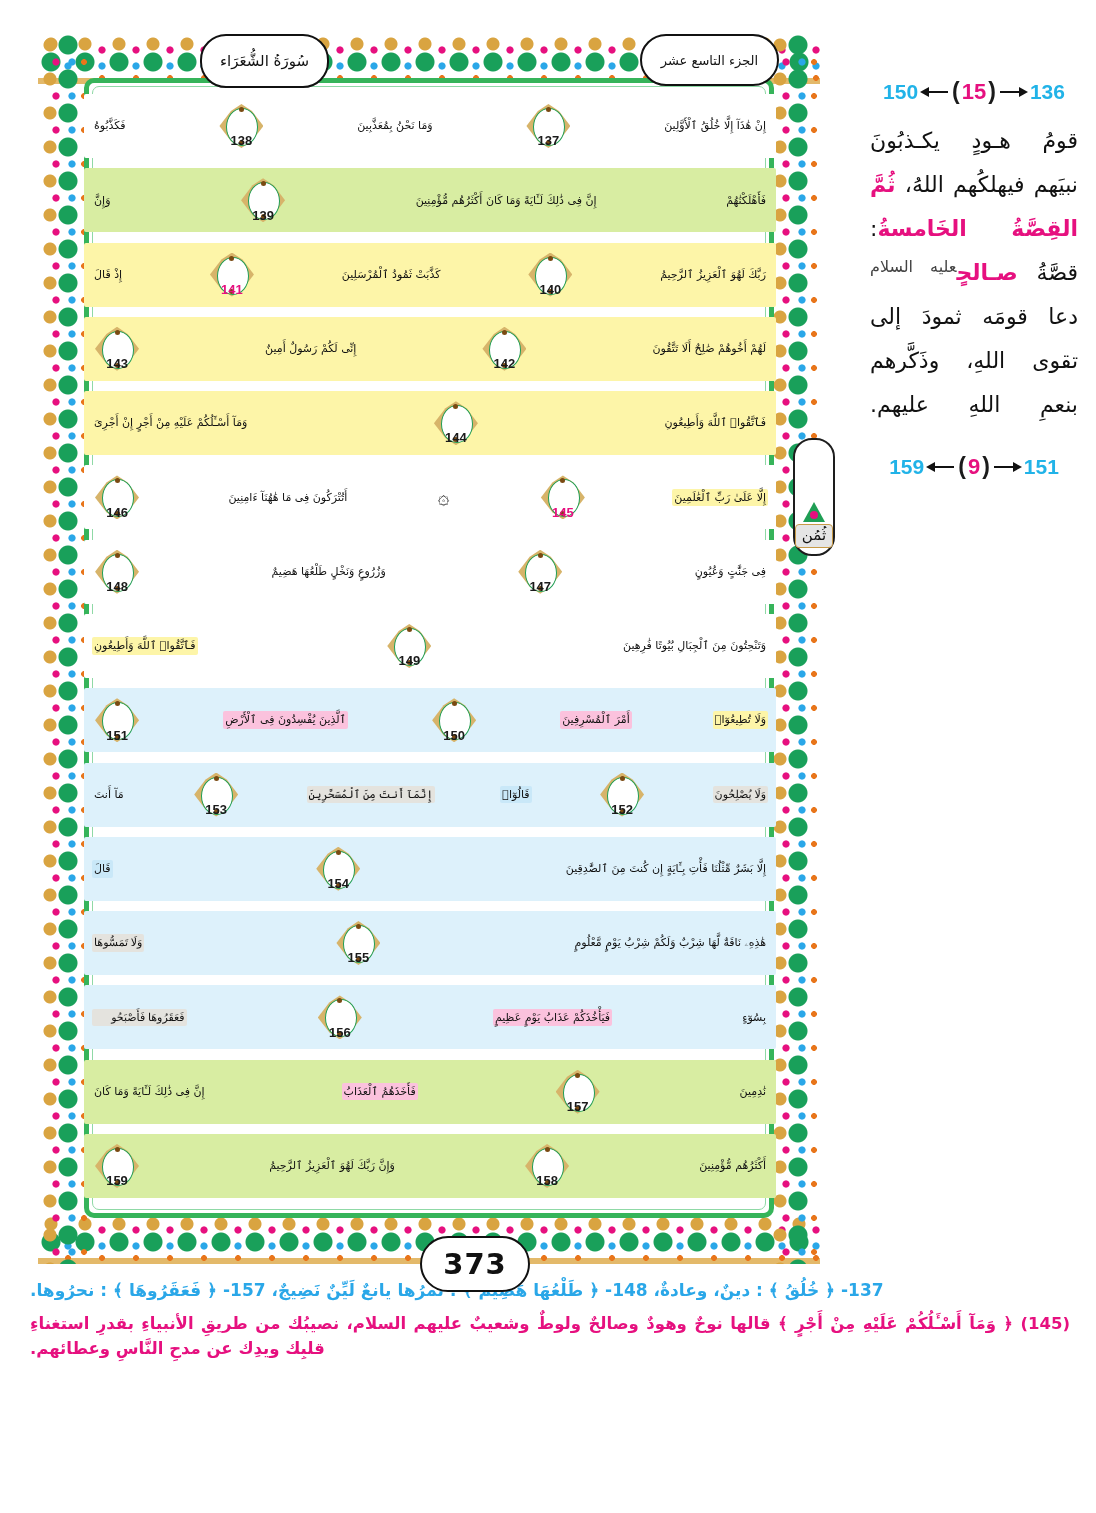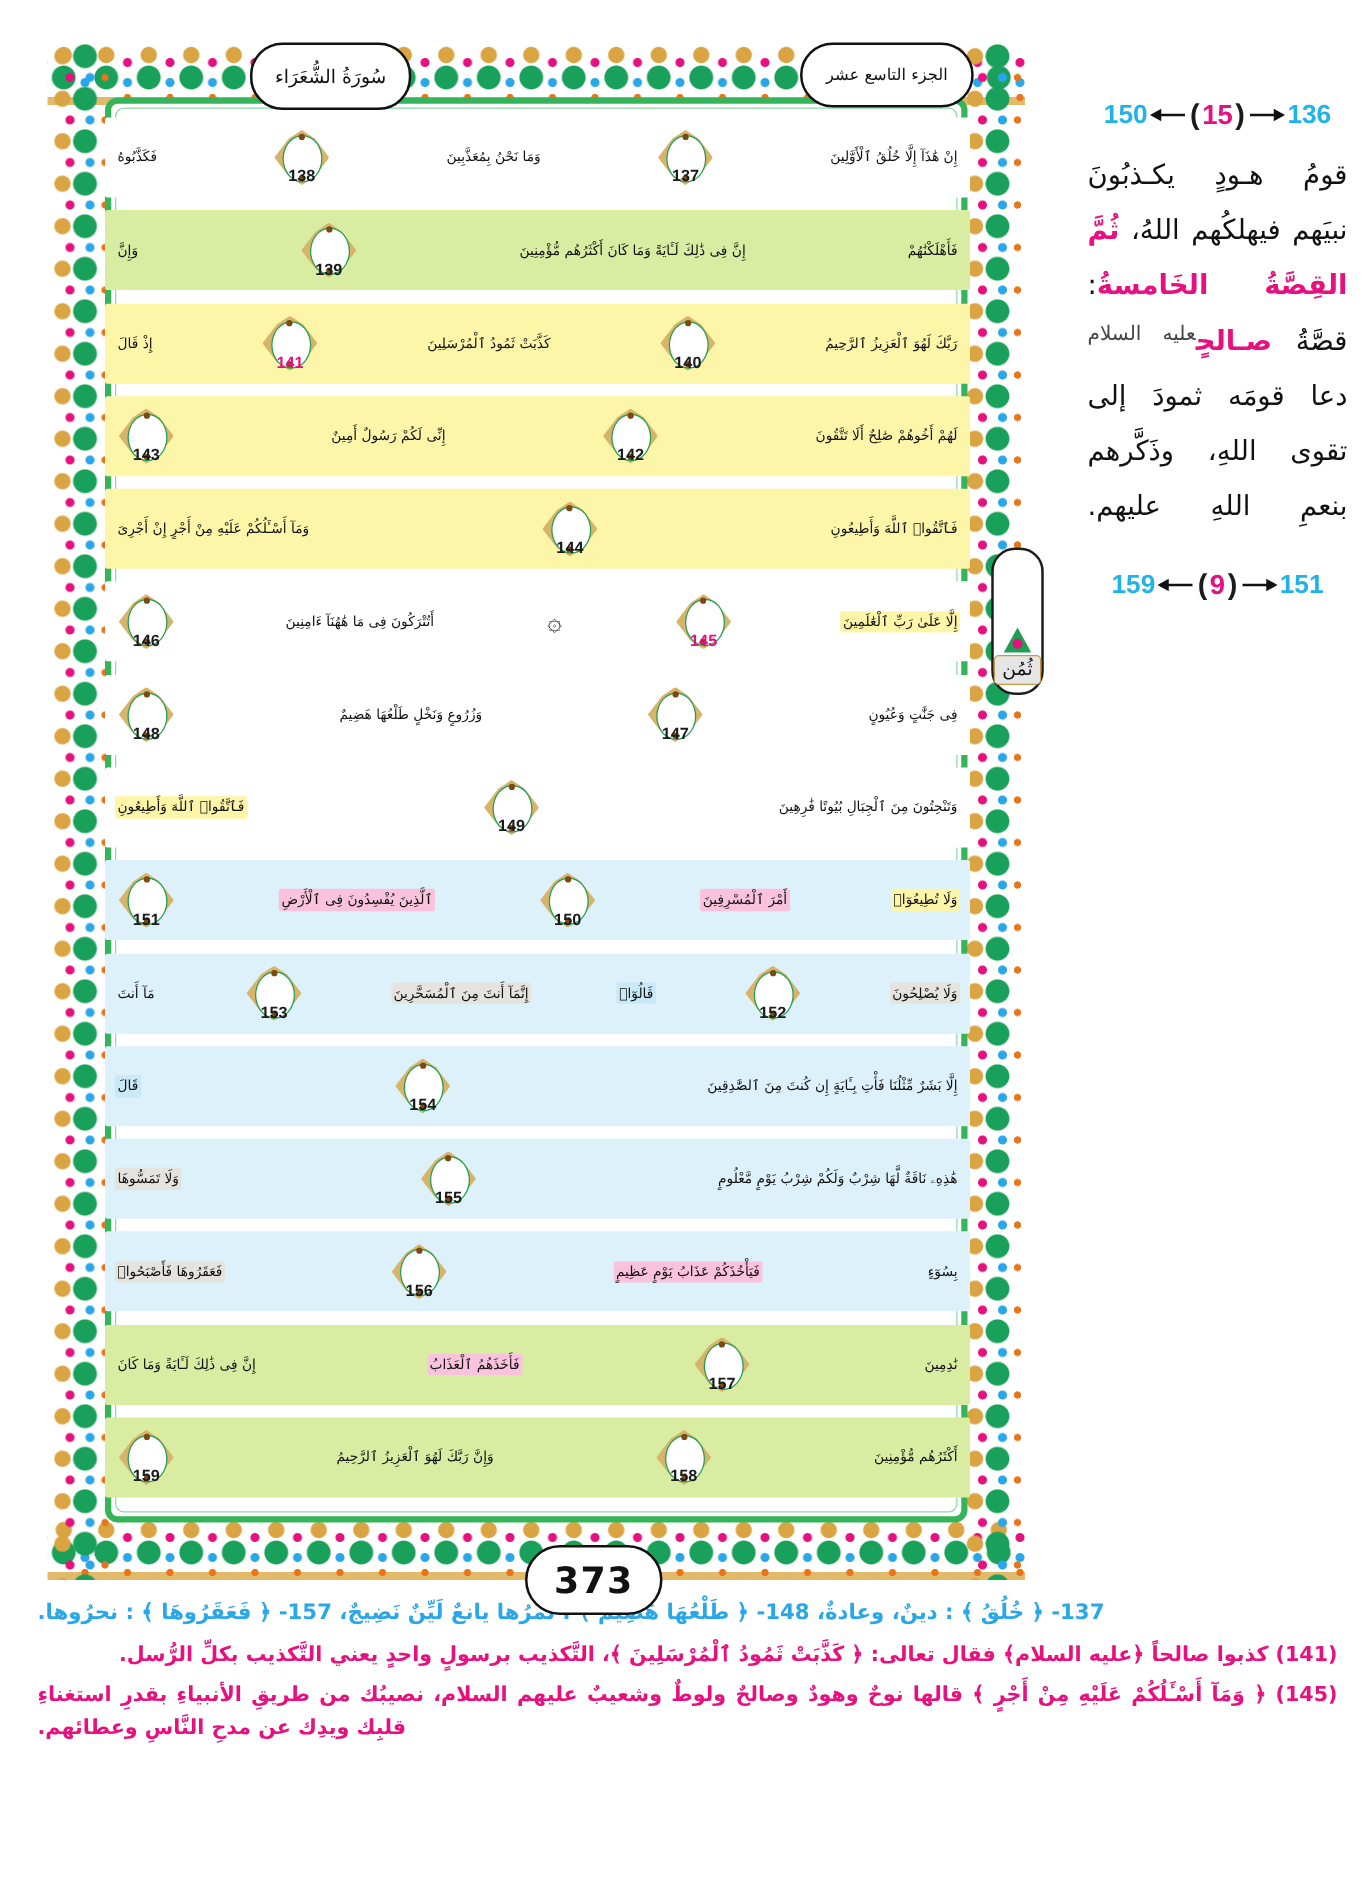--- a/index.html
+++ b/index.html
@@ -113,21 +113,21 @@
   .qline{
     position:relative;height:68px;display:flex;align-items:center;
     justify-content:space-between;direction:rtl;
     font-size:31px;line-height:1.05;color:#111;white-space:nowrap;
     font-family:"DejaVu Sans","Liberation Sans",sans-serif;
   }
   .seg{padding:3px 2px;border-radius:2px;}
   .hl-yellow{background:#fdf5a8;}
   .hl-pink{background:#fbc2dd;}
   .hl-blue{background:#c9e8f8;}
-  .hl-gray{background:#e4e3de;}
+  .hl-gray{background:#e4e3de;font-family:Liberation Serif, serif;}
   .hl-none{background:transparent;}
   
   .band-yellow{background:#fdf5a8;}
   .band-green{background:#d8eda2;}
   .band-sky{background:#ddf1fb;}
   .band-white{background:#ffffff;}
 
   .line-bg{
     position:absolute;left:-8px;right:-8px;top:2px;bottom:2px;border-radius:2px;z-index:-1;
   }
@@ -501,15 +501,14 @@
     <span class="c">9</span>
     <span class="paren">)</span>
     <span class="arrow r"></span>
     <span class="n">151</span>
   </div>
 
 </div>
 
 <div class="footnotes">
   <div class="fn-line1">137- ﴿ خُلُقُ ﴾ : دينٌ، وعادةٌ، 148- ﴿ طَلْعُهَا هَضِيمٌ ﴾ : ثمرُها يانعٌ لَيِّنٌ نَضِيجٌ، 157- ﴿ فَعَقَرُوهَا ﴾ : نحرُوها.</div>
-  <div class="fn-pink">(141) كذبوا صالحاً ﴿عليه السلام﴾ فقال تعالى: ﴿ كَذَّبَتْ ثَمُودُ ٱلْمُرْسَلِينَ ﴾، التَّكذيب برسولٍ واحدٍ يعني التَّكذيب بكلِّ الرُّسل.</div>
   <div class="fn-pink last">(145) ﴿ وَمَآ أَسْـَٔلُكُمْ عَلَيْهِ مِنْ أَجْرٍ ﴾ قالها نوحٌ وهودٌ وصالحٌ ولوطٌ وشعيبٌ عليهم السلام، نصيبُك من طريقِ الأنبياءِ بقدرِ استغناءِ قلبِك ويدِك عن مدحِ النَّاسِ وعطائهم.</div>
 </div>
 
 </body></html>

